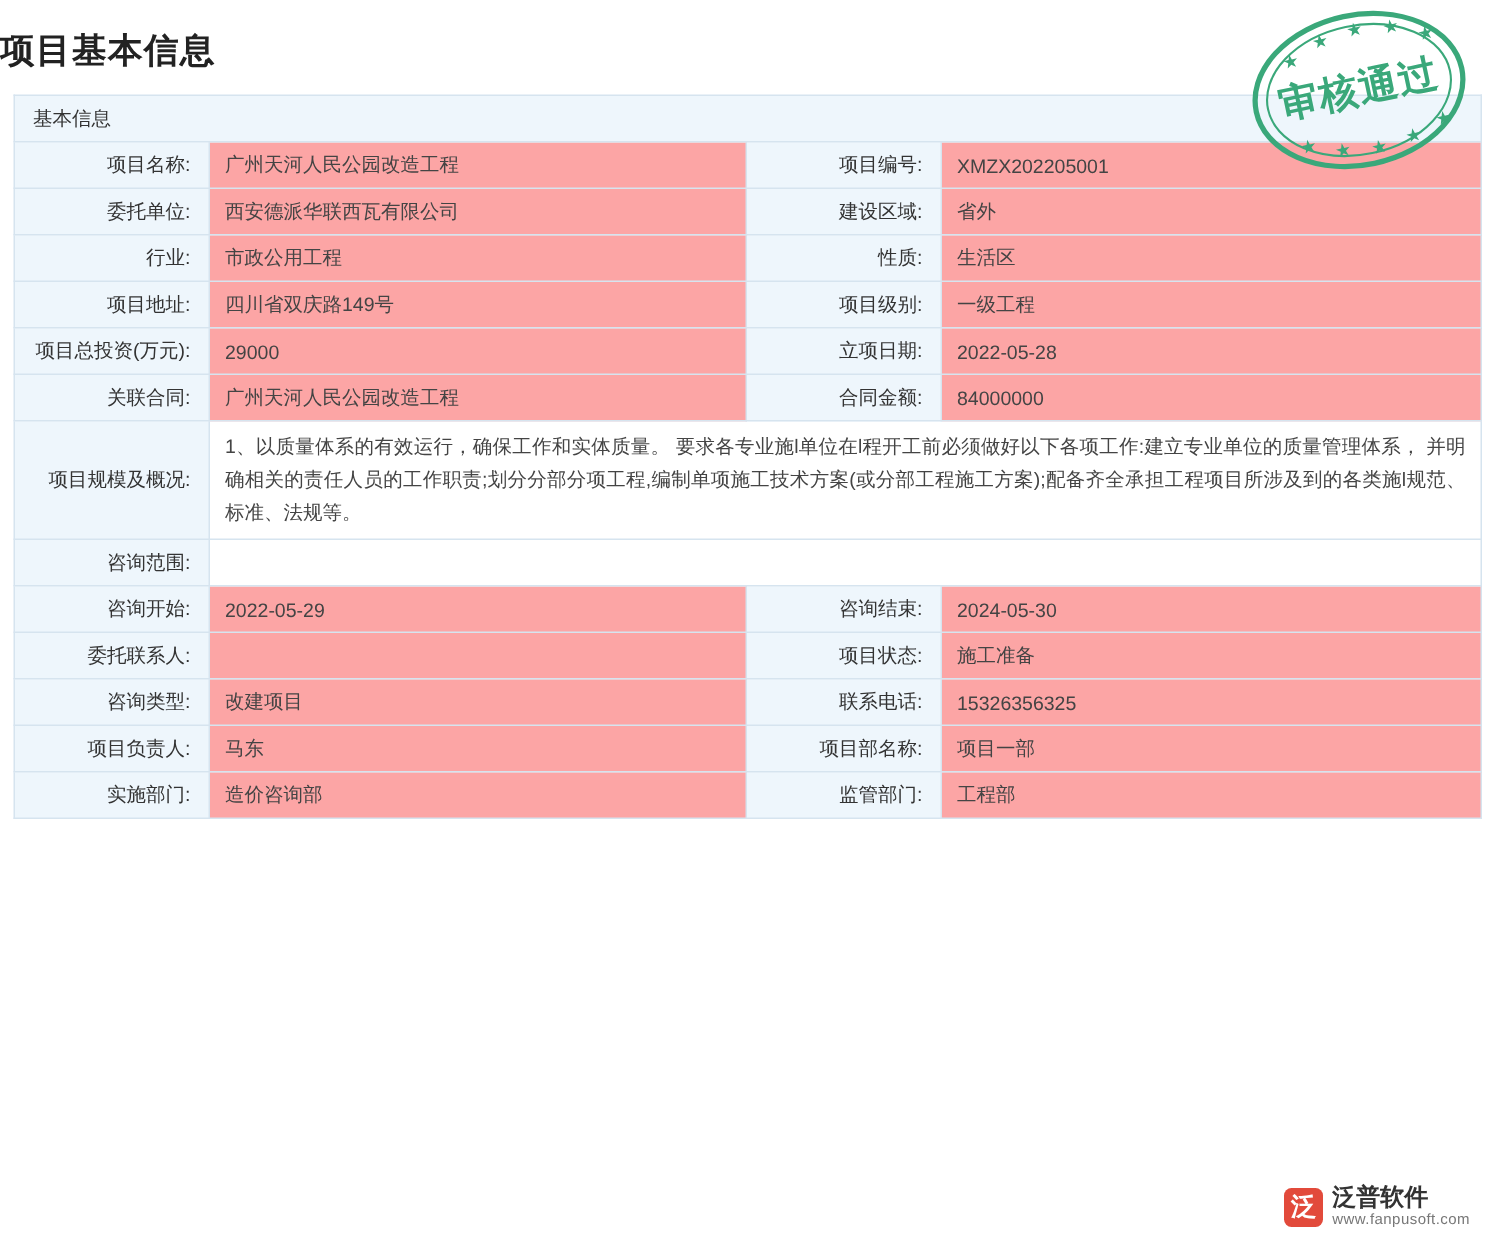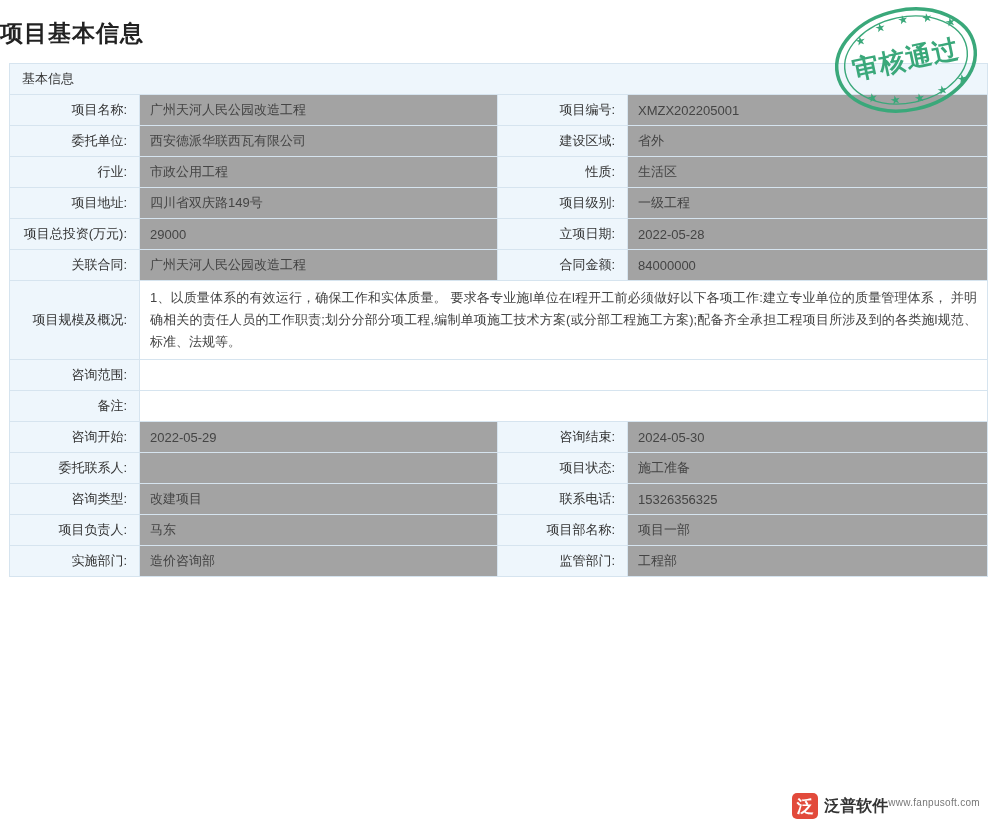--- a/index.html
+++ b/index.html
@@ -52,21 +52,21 @@
     height: 32px;
   }
   .lbl {
     background: #eef6fc;
     text-align: right;
     color: #333;
     width: 130px;
     padding-right: 12px !important;
   }
   .val {
-    background: #a3a3a3;
+    background: #fca5a5;
     color: #444;
     text-align: left;
   }
   .val-wide {
     background: #ffffff;
     color: #444;
     text-align: left;
   }
   .tall-row td {
     height: 80px;
@@ -107,21 +107,21 @@
     color: #fff;
     font-size: 17px;
     font-weight: bold;
     display: flex;
     align-items: center;
     justify-content: center;
     font-family: "Liberation Serif", serif;
   }
   .brand .btext {
     display: flex;
-    flex-direction: row;
+    flex-direction: column;
     line-height: 1.1;
   }
   .brand .bname {
     font-size: 16px;
     font-weight: bold;
     color: #333;
   }
   .brand .burl {
     font-size: 10px;
     color: #777;
@@ -213,24 +213,20 @@
       <tr class="tall-row">
         <td class="lbl">项目规模及概况:</td>
         <td class="val-wide desc-text" colspan="3">1、以质量体系的有效运行，确保工作和实体质量。 要求各专业施l单位在l程开工前必须做好以下各项工作:建立专业单位的质量管理体系， 并明确相关的责任人员的工作职责;划分分部分项工程,编制单项施工技术方案(或分部工程施工方案);配备齐全承担工程项目所涉及到的各类施l规范、标准、法规等。</td>
       </tr>
 
       <tr class="empty-row">
         <td class="lbl">咨询范围:</td>
         <td class="val-wide" colspan="3"></td>
       </tr>
 
-      <tr class="empty-row">
-        <td class="lbl">备注:</td>
-        <td class="val-wide" colspan="3"></td>
-      </tr>
 
       <tr>
         <td class="lbl">咨询开始:</td>
         <td class="val">2022-05-29</td>
         <td class="lbl">咨询结束:</td>
         <td class="val">2024-05-30</td>
       </tr>
 
       <tr>
         <td class="lbl">委托联系人:</td>

